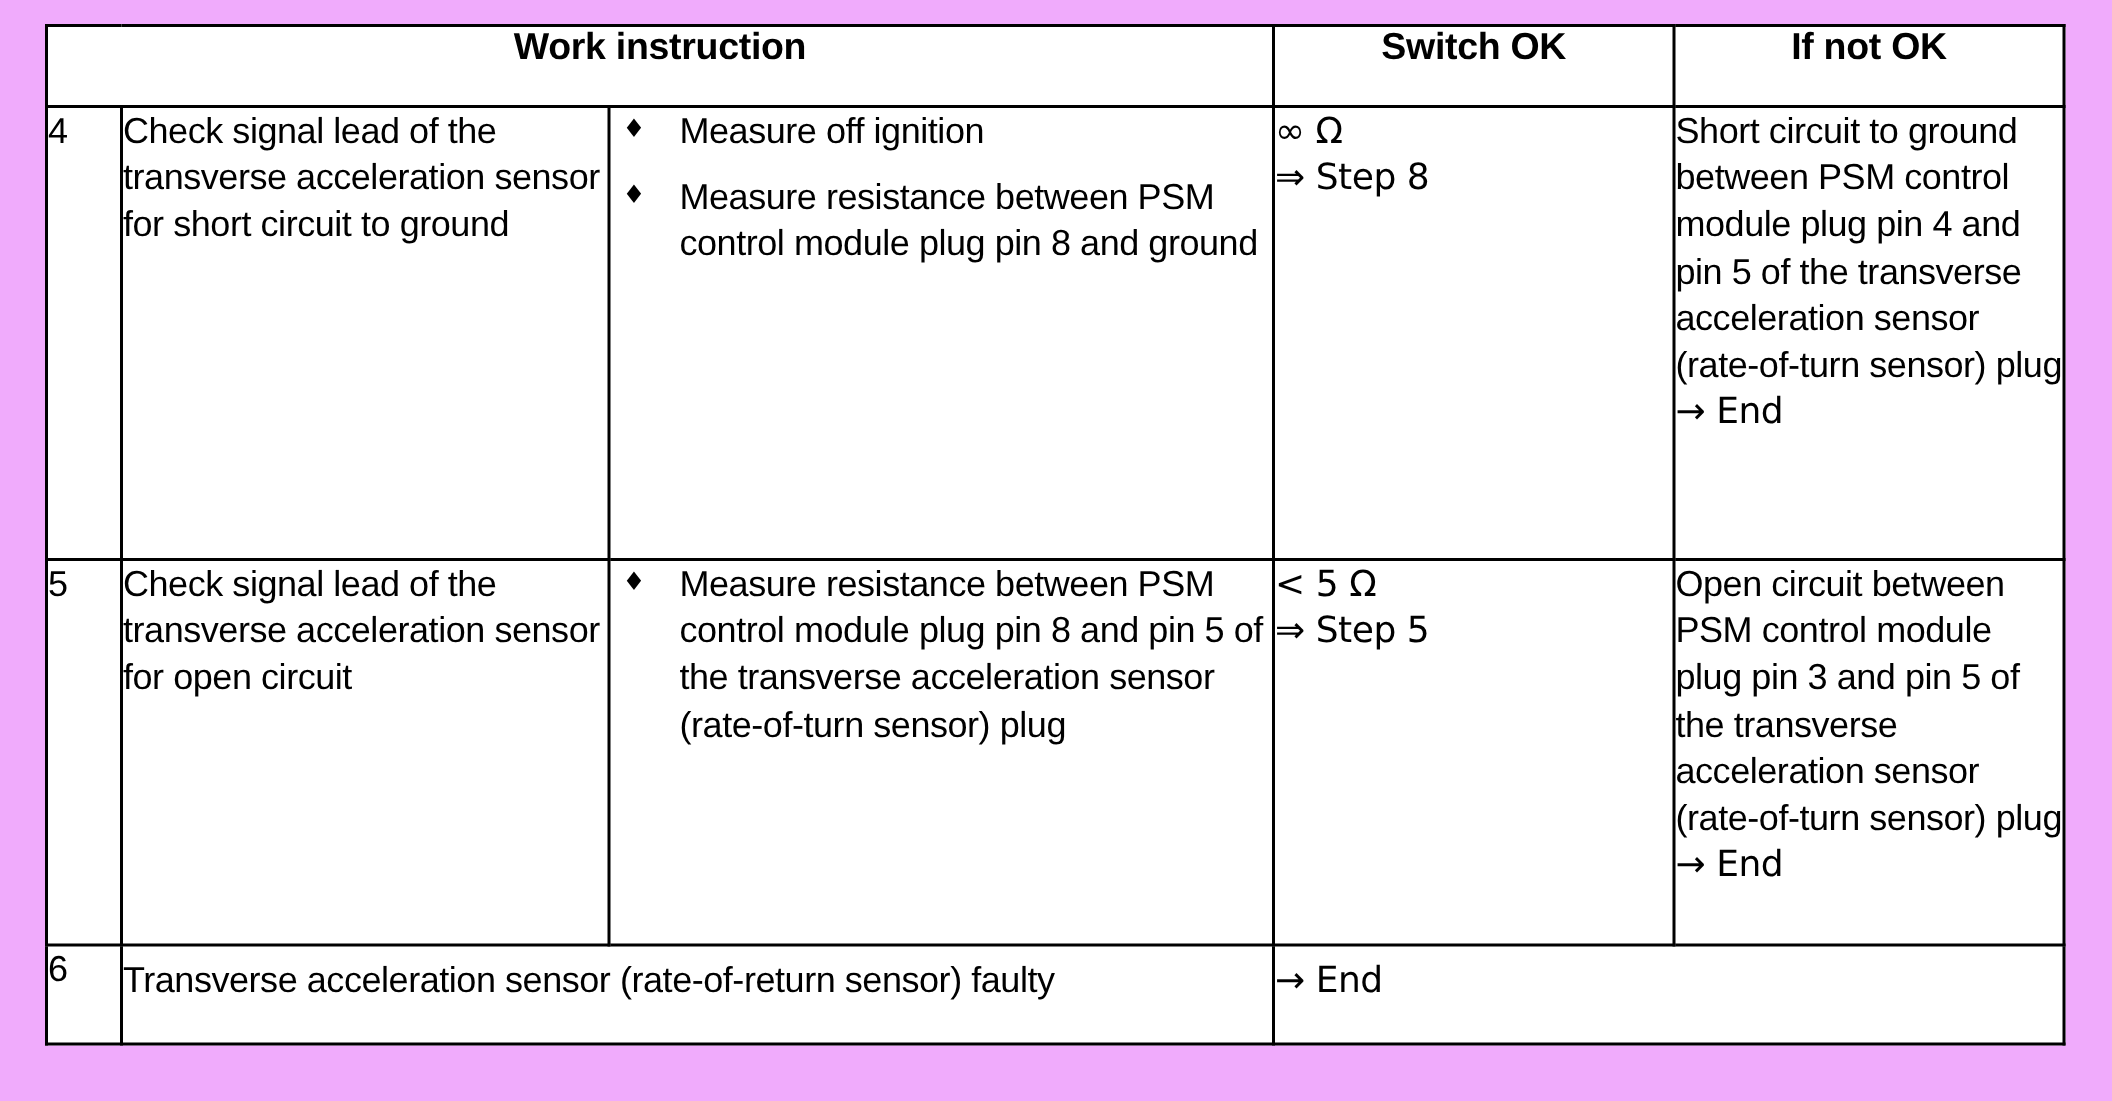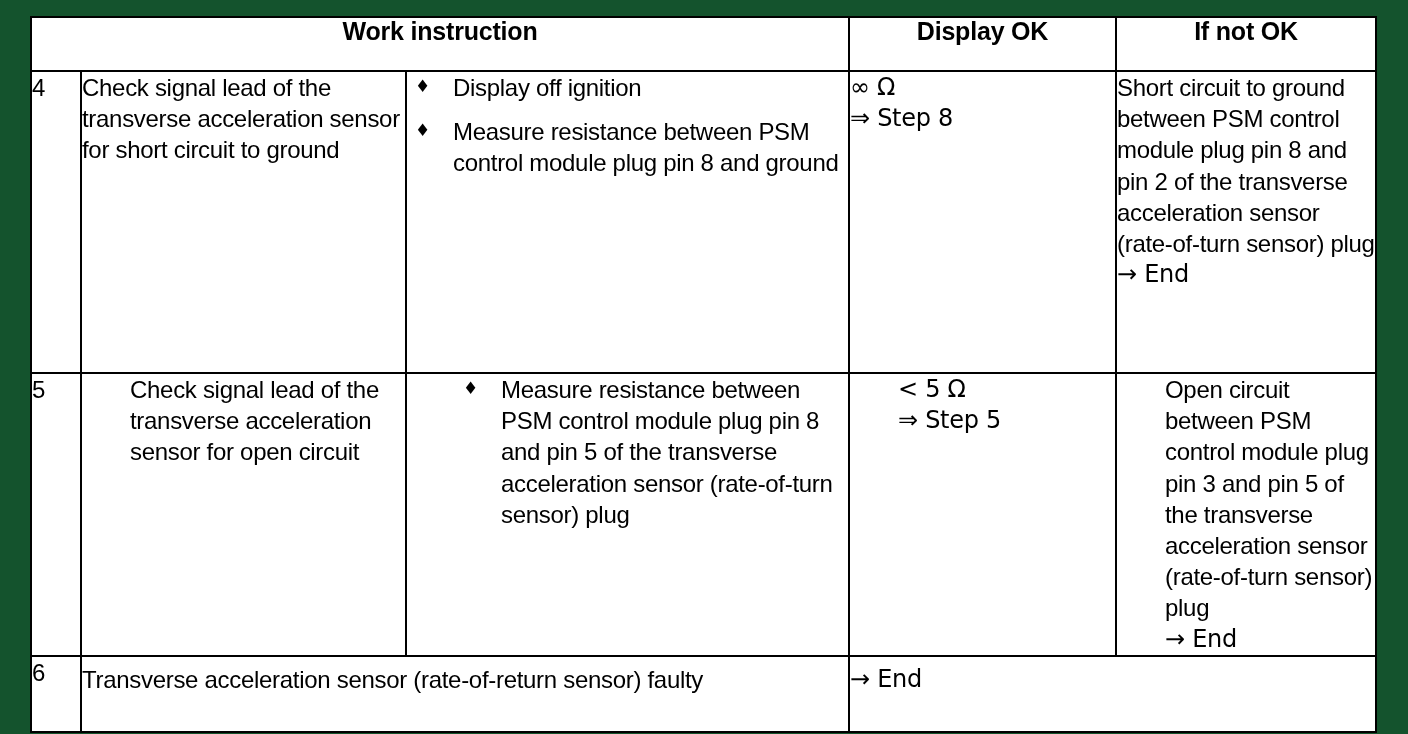--- a/index.html
+++ b/index.html
@@ -12,21 +12,21 @@
     height: 734px;
     font-family: "Liberation Sans", "DejaVu Sans", sans-serif;
     color: #000000;
     overflow: hidden;
   }
 
   #sheet {
     position: relative;
     width: 1408px;
     height: 734px;
-    background: #14532d;
+    background: #f0abfc;
   }
 
   table.doc-table {
     position: absolute;
     left: 30px;
     top: 16px;
     width: 1345px;
     border-collapse: collapse;
     table-layout: fixed;
     background: #ffffff;
@@ -68,22 +68,22 @@
   .cell-num {
     font-size: 24px;
     line-height: 1.30;
     padding: 9px 6px 10px 9px;
     text-align: left;
   }
   .cell-tight {
     padding-right: 4px;
   }
   .row-4 .cell { height: 300px; }
-  .row-5 .cell { height: 255px; padding-left: 48px; }
-  .row-6 .cell { height: 46px; padding-top: 7px; padding-bottom: 21px; margin-left: 48px; }
+  .row-5 .cell { height: 255px; }
+  .row-6 .cell { height: 46px; padding-top: 7px; padding-bottom: 11px; margin-left: 48px; }
 
   
   ul.bullets {
     list-style: none;
     margin: 0;
     padding: 0;
   }
   ul.bullets > li {
     position: relative;
     padding-left: 46px;
@@ -113,52 +113,52 @@
       <col class="c-num">
       <col class="c-instr">
       <col class="c-act">
       <col class="c-disp">
       <col class="c-notok">
     </colgroup>
 
     <thead>
       <tr>
         <th class="hdr-cell" colspan="3">Work instruction</th>
-        <th class="hdr-cell">Display OK</th>
+        <th class="hdr-cell">Switch OK</th>
         <th class="hdr-cell">If not OK</th>
       </tr>
     </thead>
 
     <tbody>
 
       <tr class="row-4">
         <td class="cell-num">4</td>
 
         <td class="cell">Check signal lead of the transverse acceleration sensor for short circuit to ground</td>
 
         <td class="cell cell-tight">
           <ul class="bullets">
             <li>
               <span class="bullet-glyph sym">♦</span>
-              <span>Display off ignition</span>
+              <span>Measure off ignition</span>
             </li>
             <li>
               <span class="bullet-glyph sym">♦</span>
               <span>Measure resistance between PSM control module plug pin 8 and ground</span>
             </li>
           </ul>
         </td>
 
         <td class="cell">
           <span class="line nowrapline sym">∞ Ω</span>
           <span class="line nowrapline sym">⇒ Step 8</span>
         </td>
 
         <td class="cell cell-tight">
-          <span class="line">Short circuit to ground between PSM control module plug pin 8 and pin 2 of the transverse acceleration sensor (rate-of-turn sensor) plug</span>
+          <span class="line">Short circuit to ground between PSM control module plug pin 4 and pin 5 of the transverse acceleration sensor (rate-of-turn sensor) plug</span>
           <span class="line sym">→ End</span>
         </td>
       </tr>
 
       <tr class="row-5">
         <td class="cell-num">5</td>
 
         <td class="cell">Check signal lead of the transverse acceleration sensor for open circuit</td>
 
         <td class="cell cell-tight">

